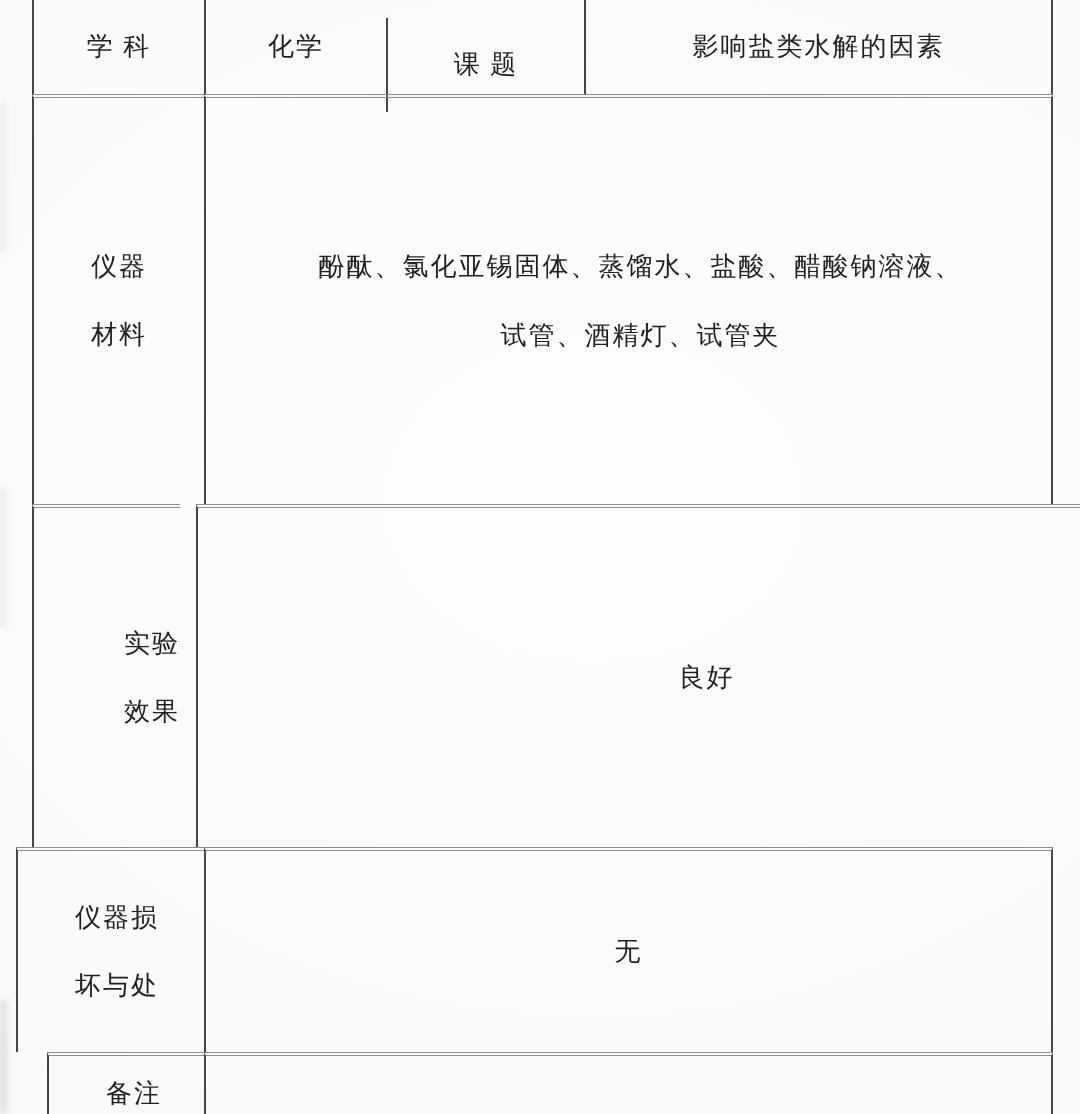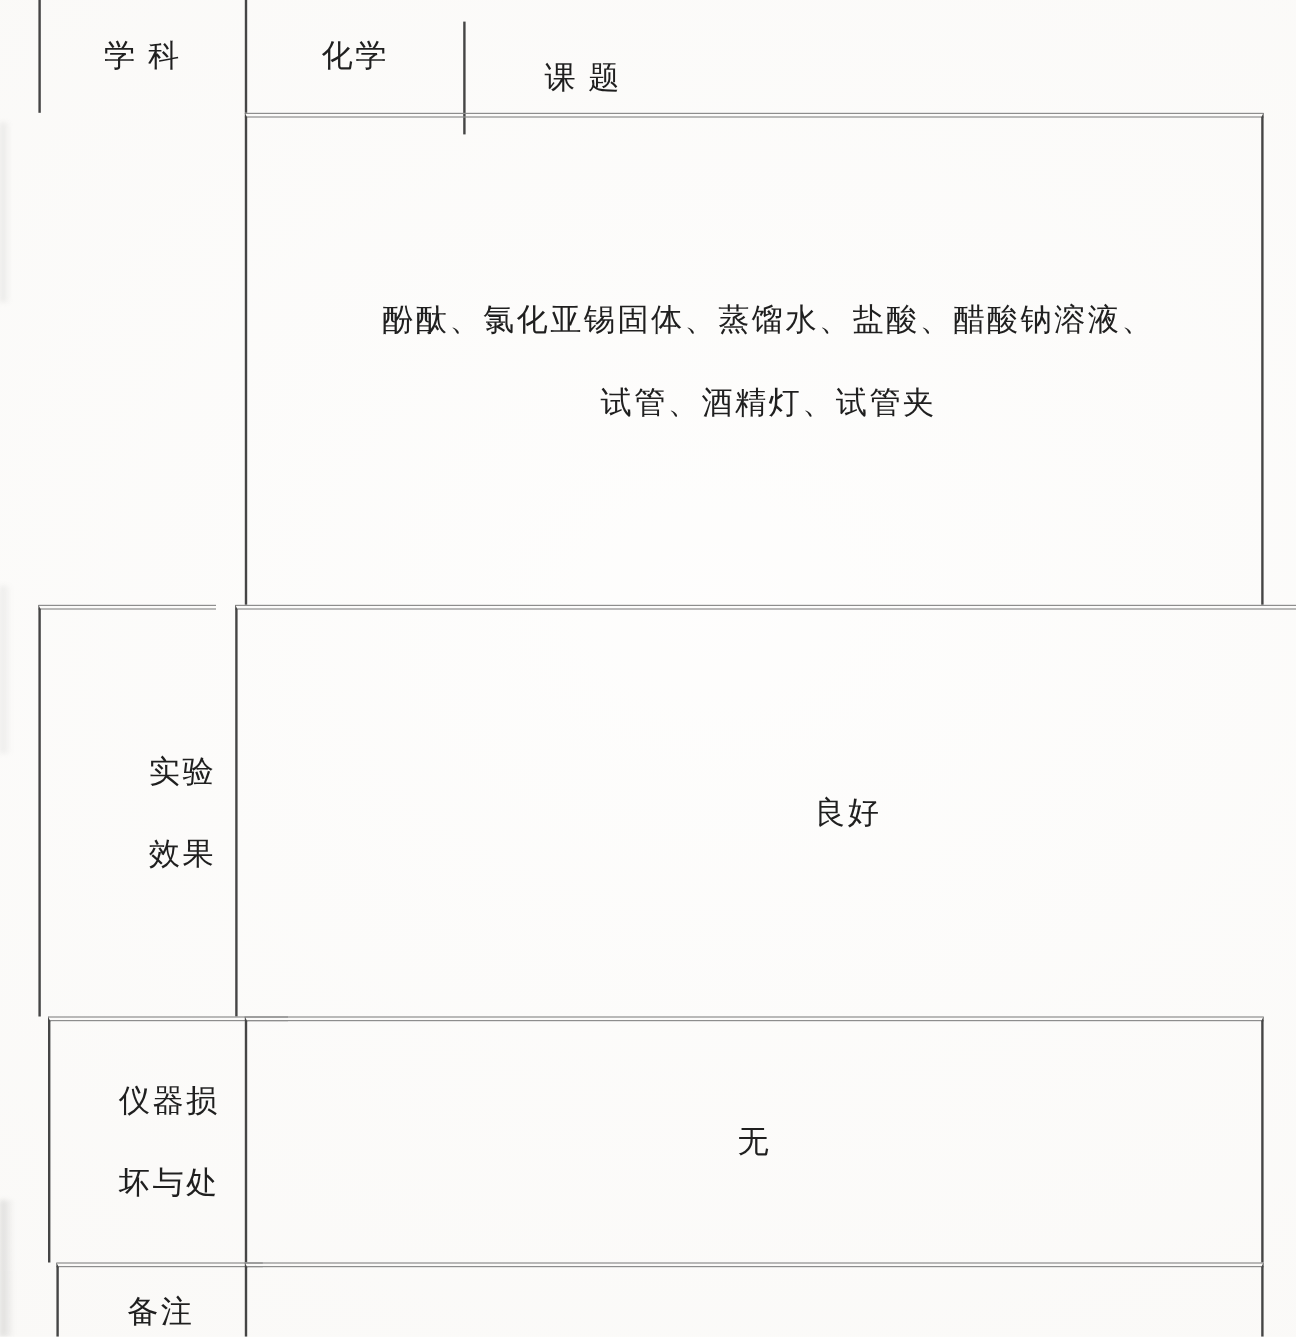--- a/index.html
+++ b/index.html
@@ -59,35 +59,42 @@
 
   <div class="cell" style="left:32px;top:0;width:172px;height:94px;">
     <span class="line">学 科</span>
   </div>
   <div class="cell" style="left:204px;top:0;width:182px;height:94px;">
     <span class="line">化学</span>
   </div>
   <div class="cell" style="left:386px;top:0;width:198px;height:94px;margin-top:18px;">
     <span class="line">课 题</span>
   </div>
+  <div class="cell rborder" style="left:584px;top:0;width:469px;height:94px;">
+    <span class="line">影响盐类水解的因素</span>
+  </div>
 
+  <div class="cell hsep" style="left:32px;top:94px;width:172px;height:410px;">
+    <span class="line">仪器</span>
+    <span class="line">材料</span>
+  </div>
   <div class="cell hsep rborder" style="left:204px;top:94px;width:849px;height:410px;padding-left:24px;">
     <span class="content-line">酚酞、氯化亚锡固体、蒸馏水、盐酸、醋酸钠溶液、</span>
     <span class="content-line">试管、酒精灯、试管夹</span>
   </div>
 
   <div class="cell hsep" style="left:32px;top:504px;width:148px;height:343px;align-items:flex-end;">
     <span class="line">实验</span>
     <span class="line">效果</span>
   </div>
   <div class="cell hsep rborder" style="left:196px;top:504px;width:1021px;height:343px;">
     <span class="line">良好</span>
   </div>
 
-  <div class="cell hsep" style="left:40px;top:847px;width:200px;height:205px;">
+  <div class="cell hsep" style="left:16px;top:847px;width:200px;height:205px;">
     <span class="line">仪器损</span>
     <span class="line">坏与处</span>
   </div>
   <div class="cell hsep rborder" style="left:204px;top:847px;width:849px;height:205px;">
     <span class="line">无</span>
   </div>
 
   <div class="cell hsep remarks" style="left:32px;top:1052px;width:172px;height:62px;margin-left:15px;">
     <span class="line">备注</span>
   </div>

